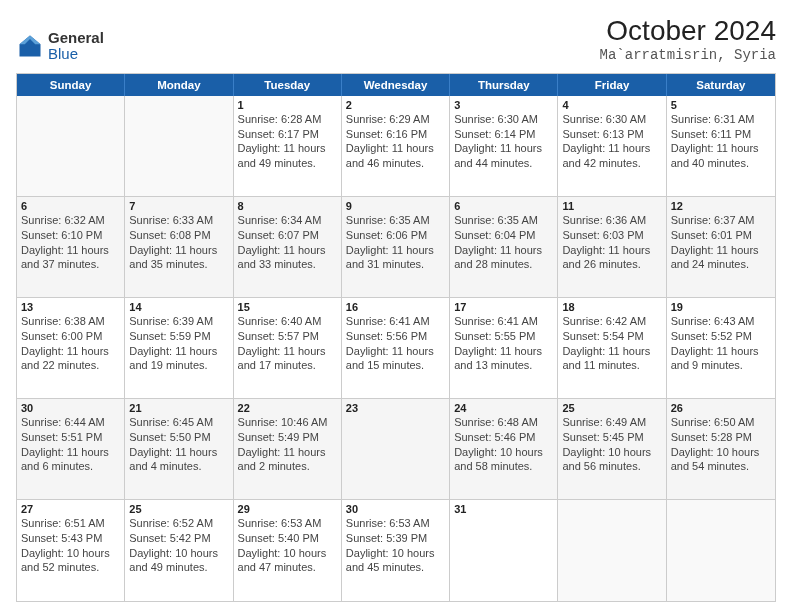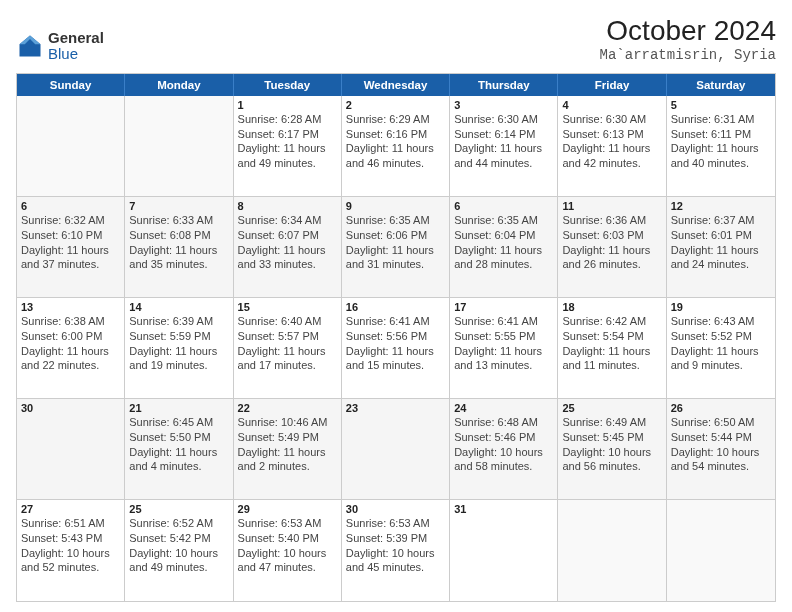--- a/index.html
+++ b/index.html
@@ -267,20 +267,23 @@
           <div class="cal-cell">
             <span class="day-num">19</span>
             <div class="day-info" style="white-space: pre-line;">Sunrise: 6:43 AM
 Sunset: 5:52 PM
 Daylight: 11 hours and 9 minutes.</div>
           </div>
         </div>
         <div class="cal-week">
           <div class="cal-cell alt-bg">
             <span class="day-num">30</span>
+            <div class="day-info" style="white-space: pre-line;">Sunrise: 6:44 AM
+Sunset: 5:51 PM
+Daylight: 11 hours and 6 minutes.</div>
           </div>
           <div class="cal-cell alt-bg">
             <span class="day-num">21</span>
             <div class="day-info" style="white-space: pre-line;">Sunrise: 6:45 AM
 Sunset: 5:50 PM
 Daylight: 11 hours and 4 minutes.</div>
           </div>
           <div class="cal-cell alt-bg">
             <span class="day-num">22</span>
             <div class="day-info" style="white-space: pre-line;">Sunrise: 10:46 AM
@@ -298,21 +301,21 @@
           </div>
           <div class="cal-cell alt-bg">
             <span class="day-num">25</span>
             <div class="day-info" style="white-space: pre-line;">Sunrise: 6:49 AM
 Sunset: 5:45 PM
 Daylight: 10 hours and 56 minutes.</div>
           </div>
           <div class="cal-cell alt-bg">
             <span class="day-num">26</span>
             <div class="day-info" style="white-space: pre-line;">Sunrise: 6:50 AM
-Sunset: 5:44 PM
+Sunset: 5:28 PM
 Daylight: 10 hours and 54 minutes.</div>
           </div>
         </div>
         <div class="cal-week">
           <div class="cal-cell">
             <span class="day-num">27</span>
             <div class="day-info" style="white-space: pre-line;">Sunrise: 6:51 AM
 Sunset: 5:43 PM
 Daylight: 10 hours and 52 minutes.</div>
           </div>

